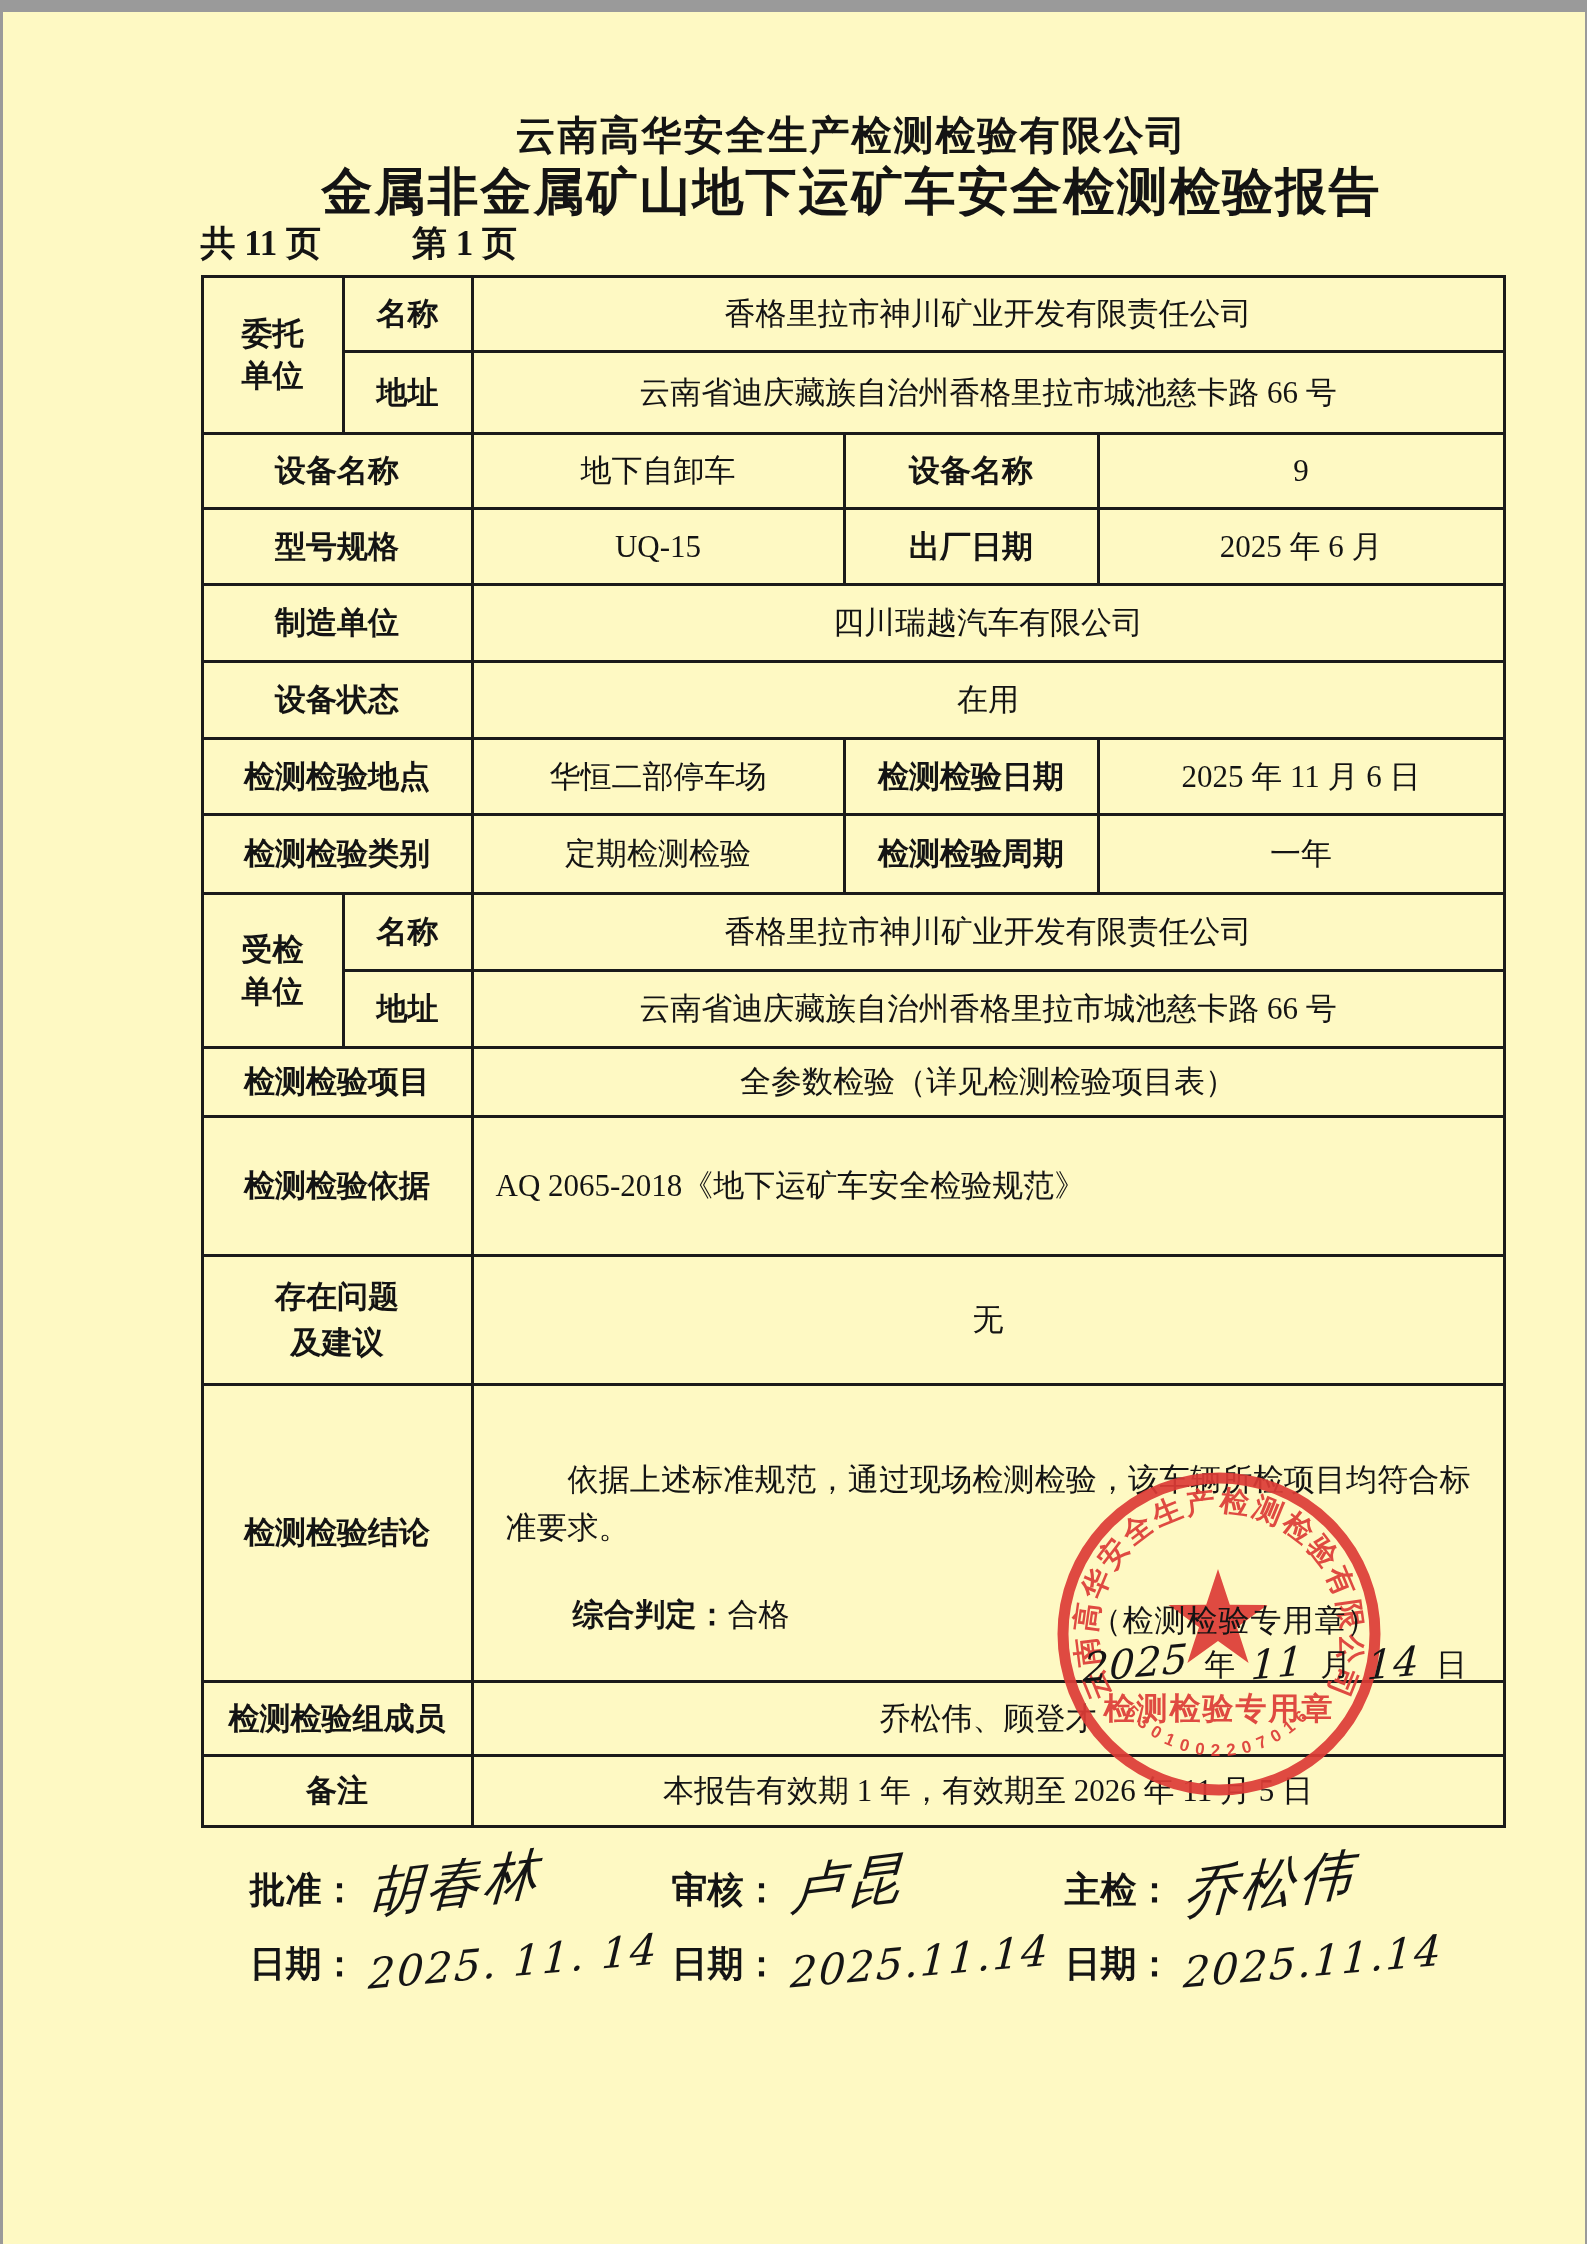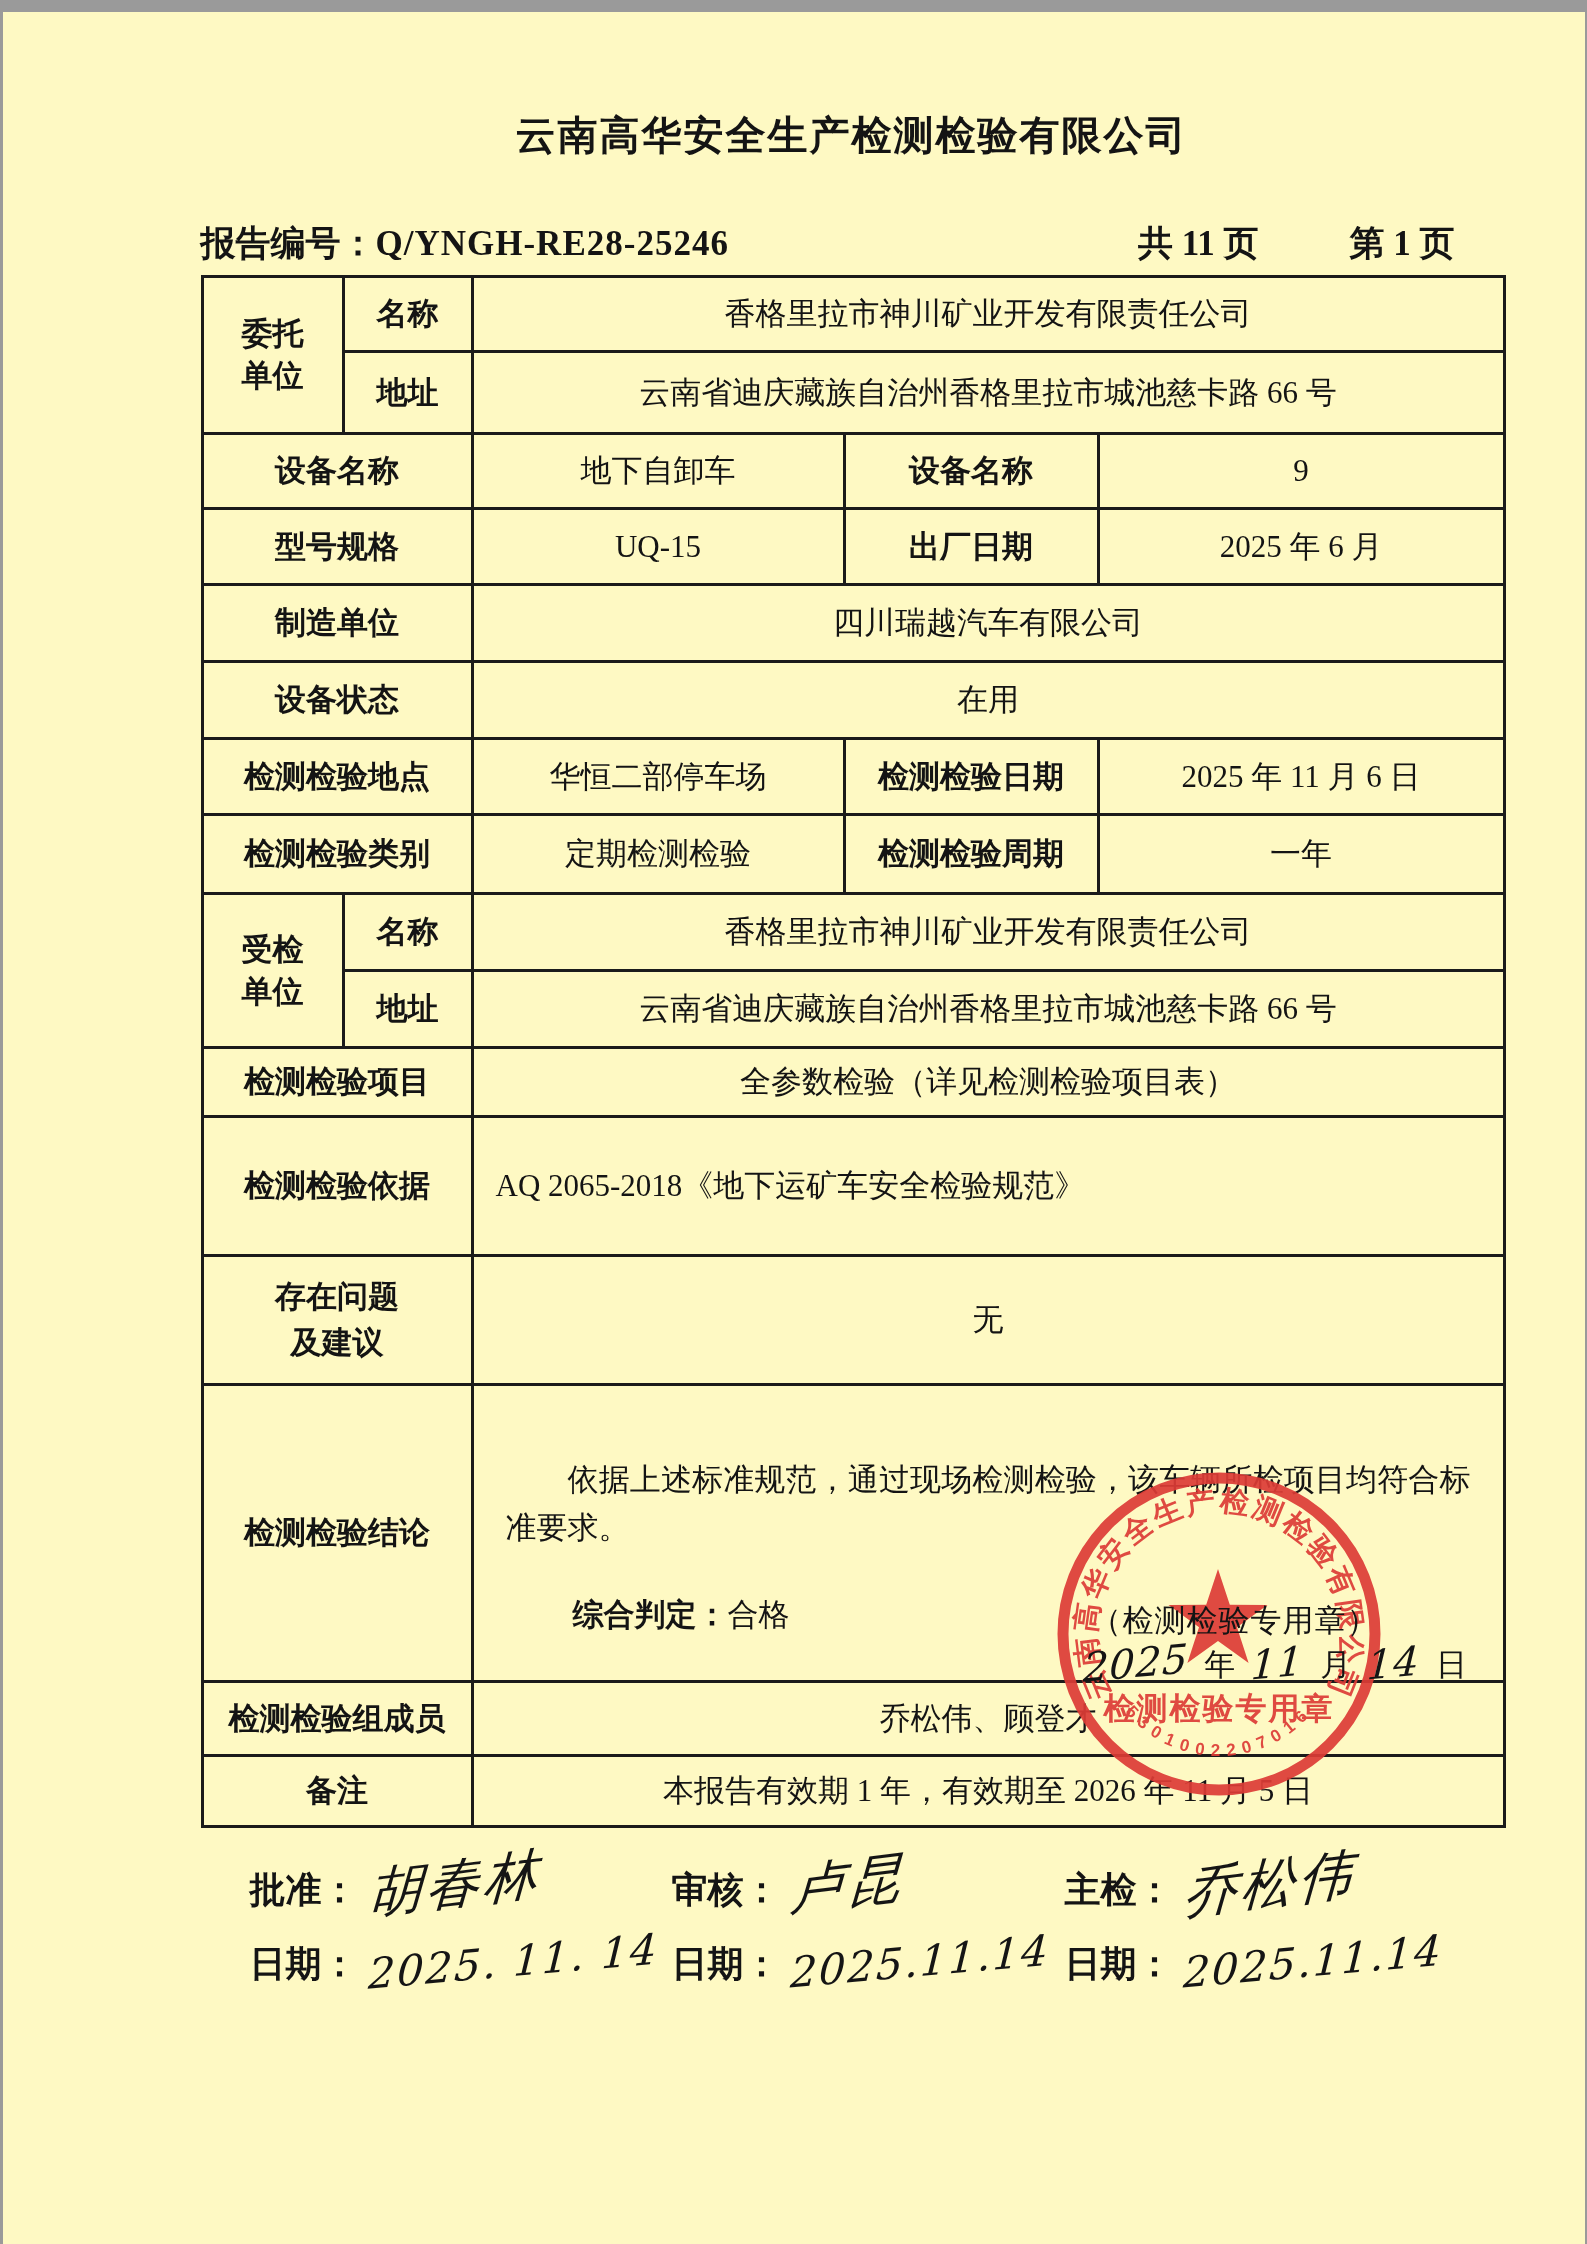--- a/index.html
+++ b/index.html
@@ -79,24 +79,22 @@
     display:flex;align-items:flex-end;
   }
   .stamp-date-line .printed{margin:0 14px;}
 </style>
 </head>
 <body>
 
 <div class="page">
 
   <div class="company-title">云南高华安全生产检测检验有限公司</div>
+  <div class="report-title">金属非金属矿山地下运矿车安全检测检验报告</div>
   <div class="report-meta">
-    <div>
-      <span class="report-no-label">报告编号：</span><span class="report-no-value">Q/YNGH-RE28-25246</span>
-    </div>
     <div class="page-info">
       <span>共 11 页</span>
       <span>第 1 页</span>
     </div>
   </div>
 
   <table class="report">
     <colgroup>
       <col style="width:141px">
         <col style="width:129px">

